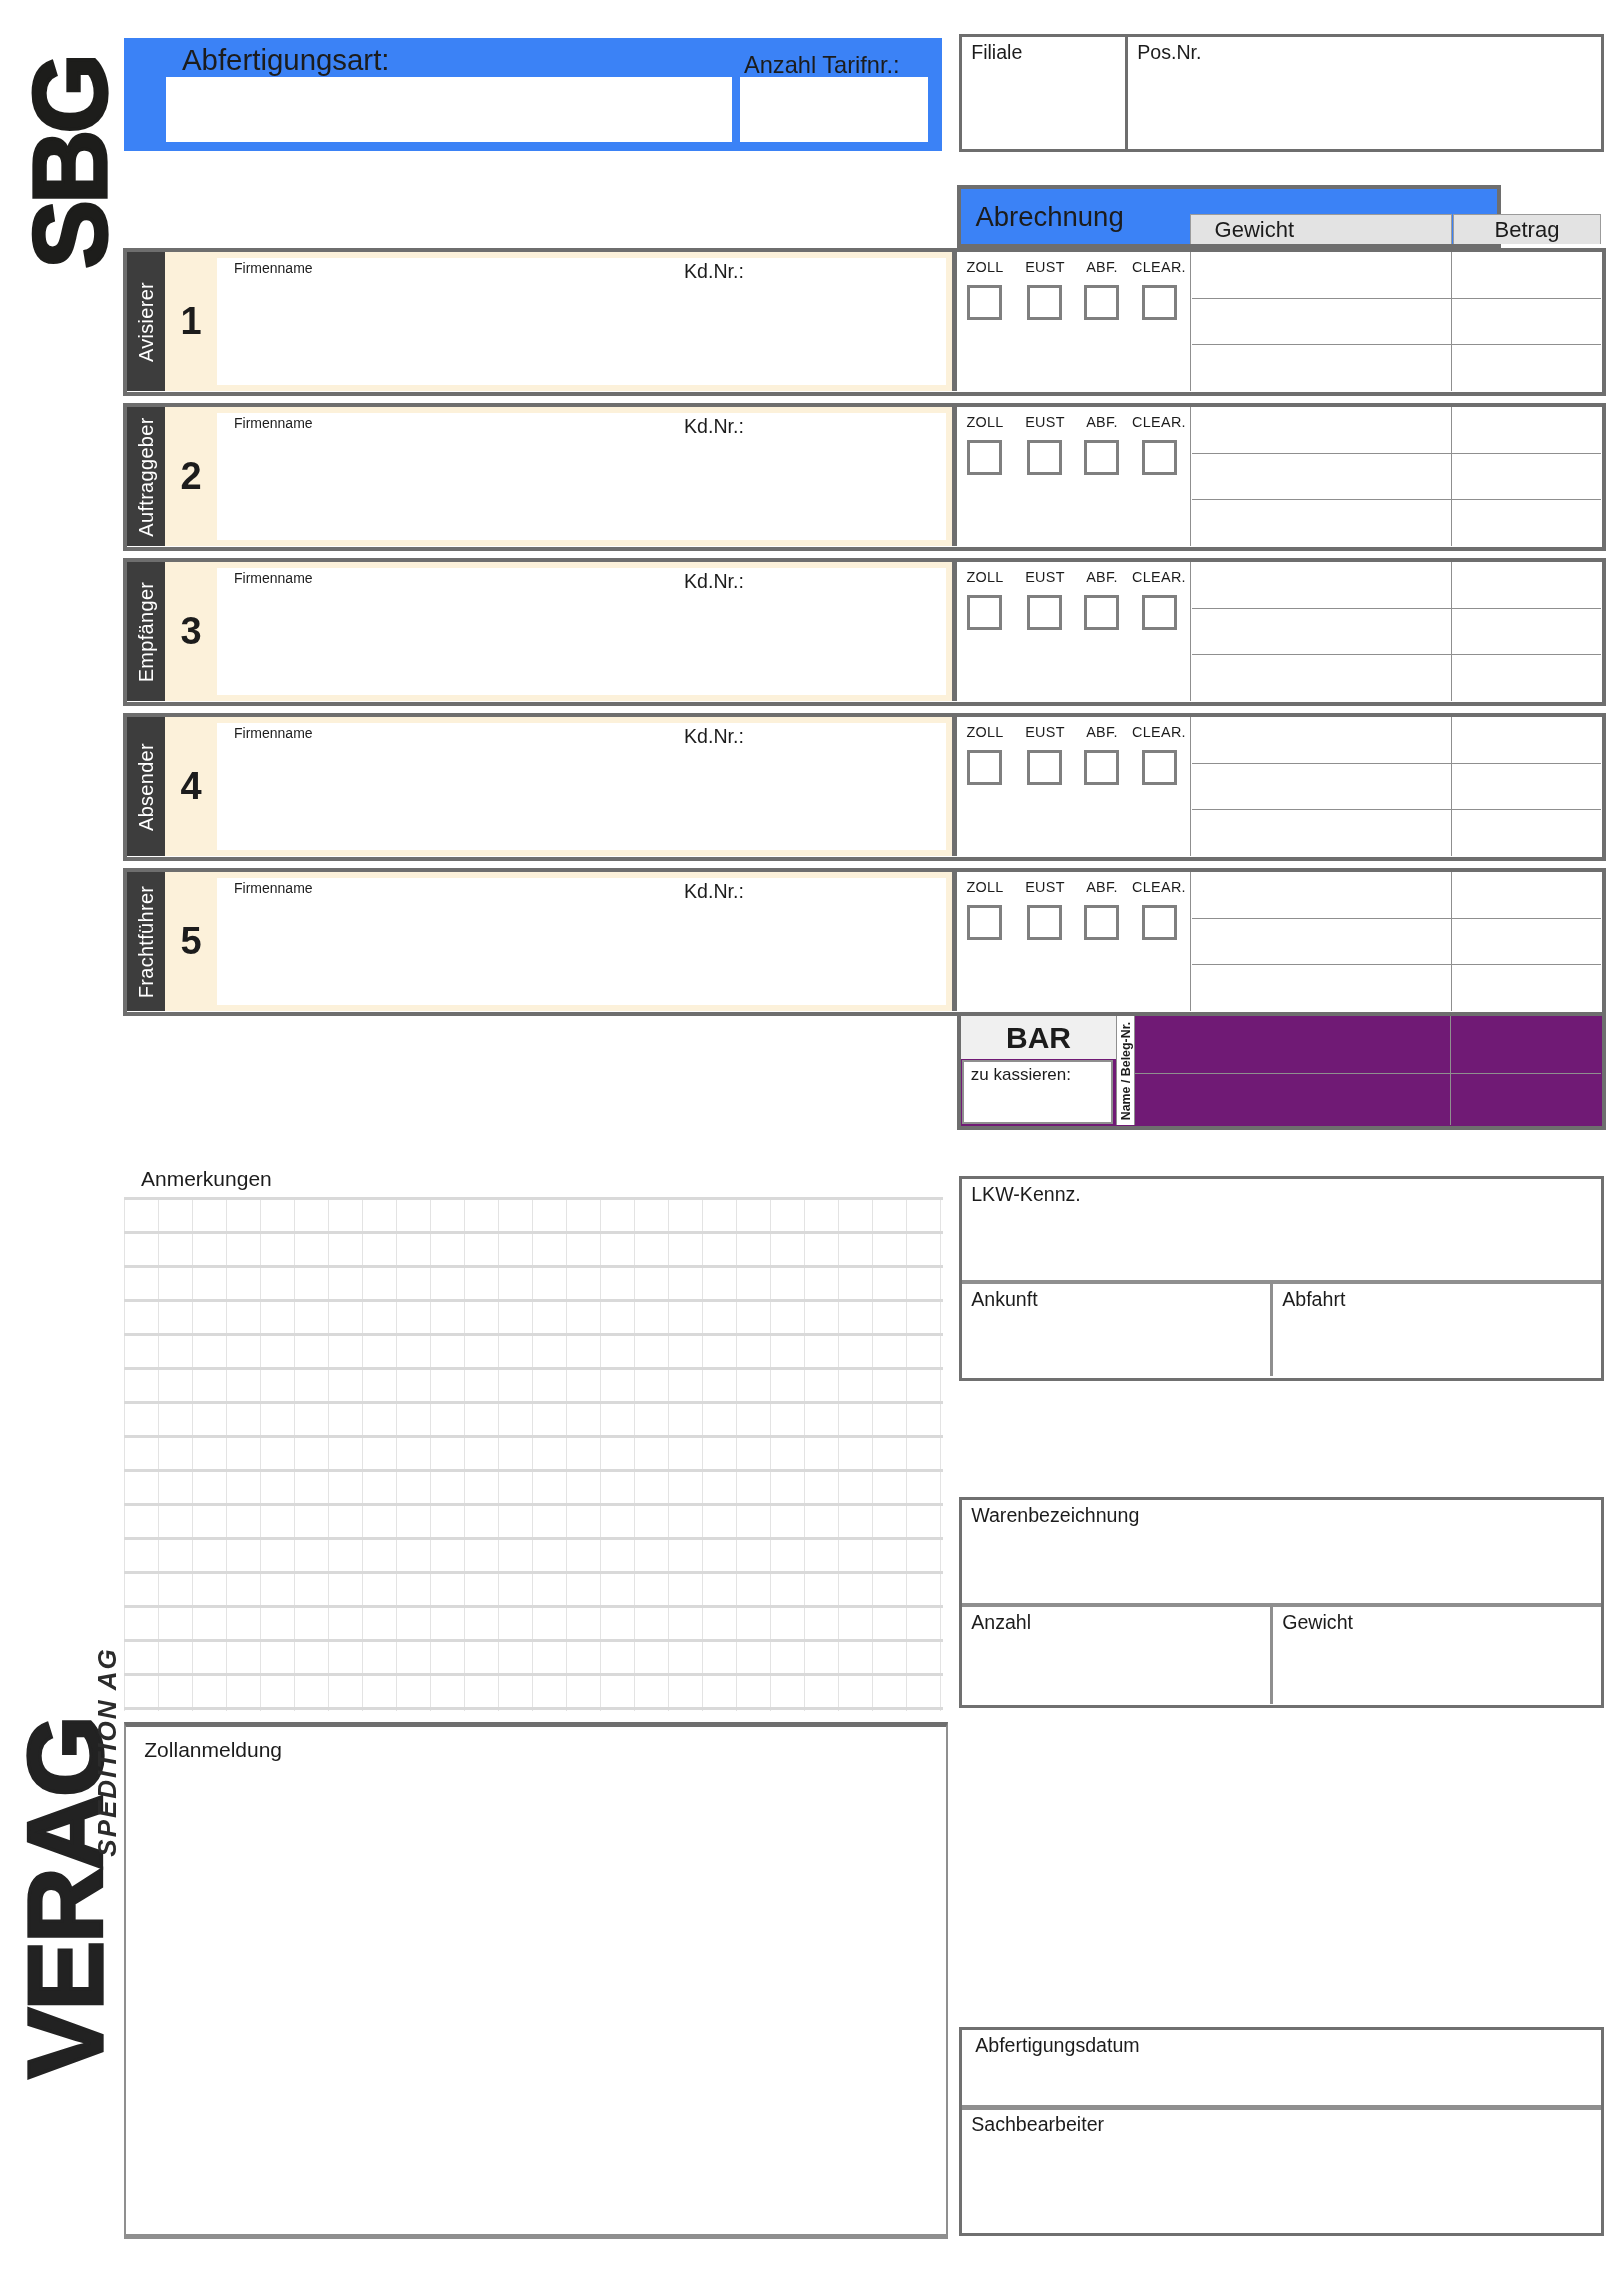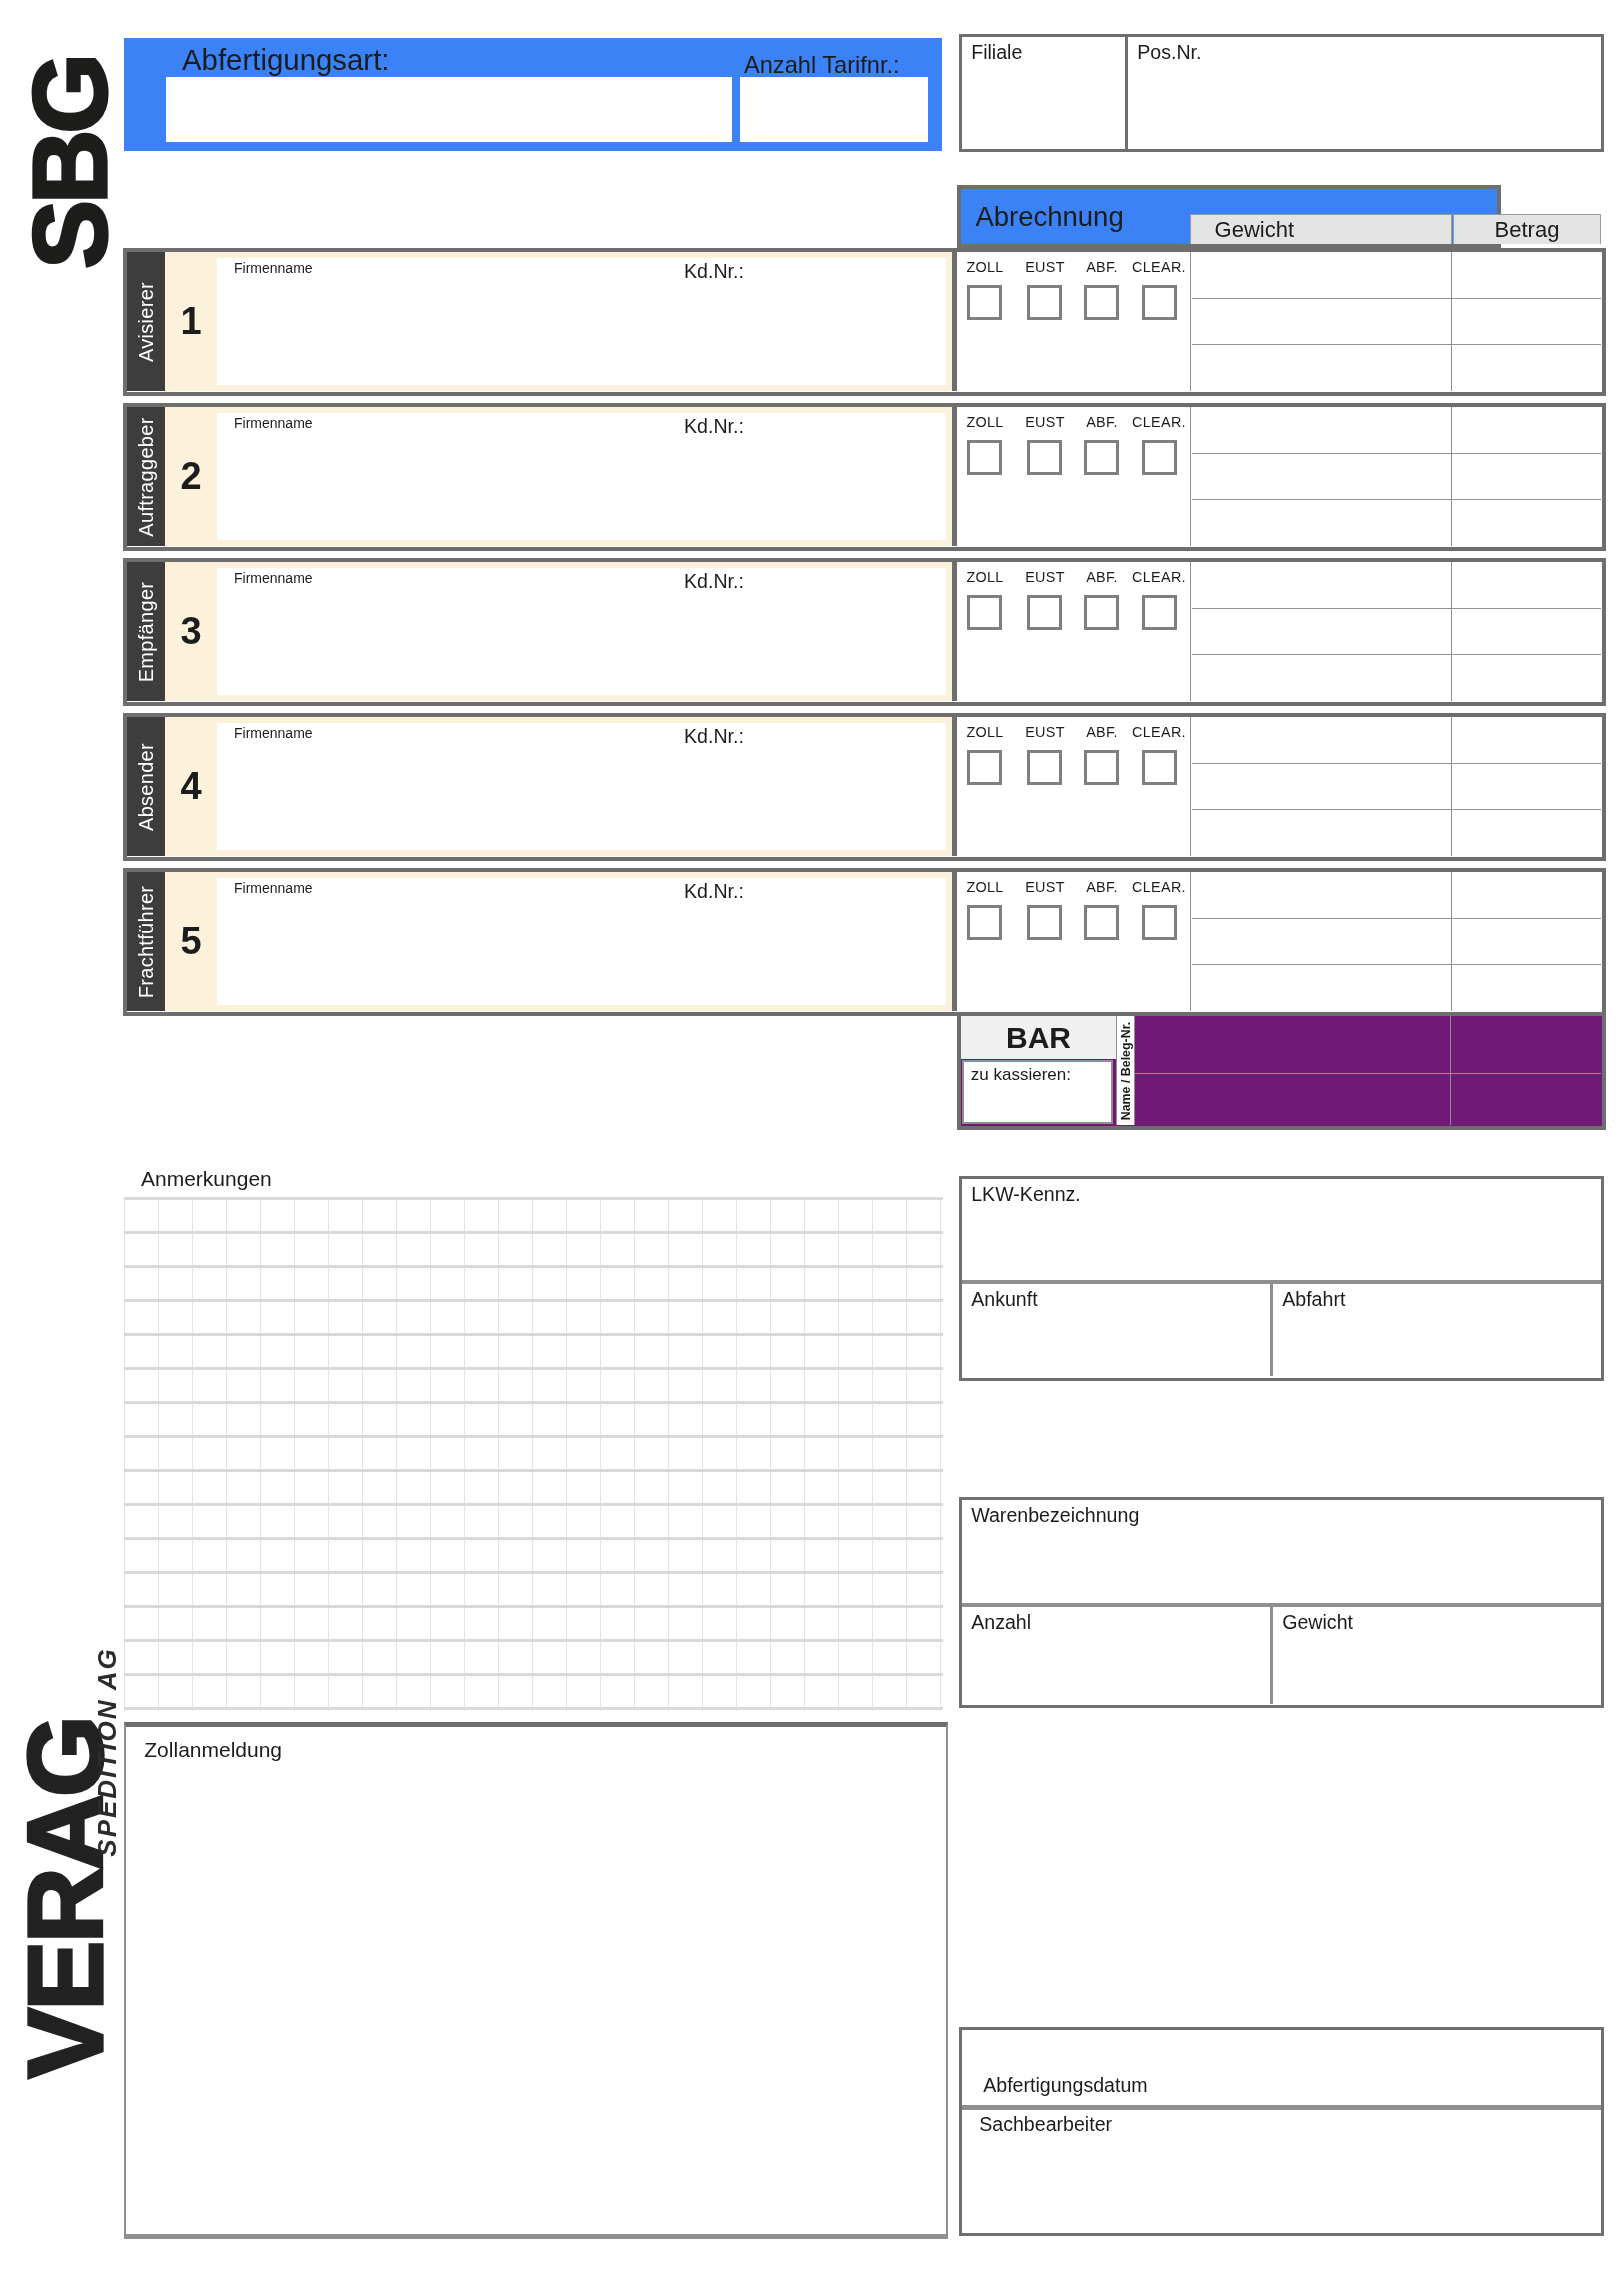--- a/index.html
+++ b/index.html
@@ -324,23 +324,23 @@
     <div class="dcell" style="left:0;top:107px;width:308px;height:97px;">
       <span>Anzahl</span>
     </div>
     <div class="vdiv" style="left:308px;top:107px;height:97px;"></div>
     <div class="dcell" style="left:311px;top:107px;width:326px;height:97px;">
       <span>Gewicht</span>
     </div>
   </div>
 
   <div class="dbox" style="top:2027px;height:209px;">
-    <div class="dcell" style="left:12px;top:0;width:637px;height:53px;margin-top:40px;">
+    <div class="dcell" style="left:4px;top:0;width:637px;height:53px;">
       <span>Abfertigungsdatum</span>
     </div>
     <div class="hdiv" style="top:75px;height:4.6px;"></div>
-    <div class="dcell" style="left:8px;top:79px;width:637px;height:122px;padding-left:10px;">
+    <div class="dcell" style="left:0;top:79px;width:637px;height:122px;padding-left:10px;">
       <span>Sachbearbeiter</span>
     </div>
   </div>
 
 </div>
 
 
 </body></html>

